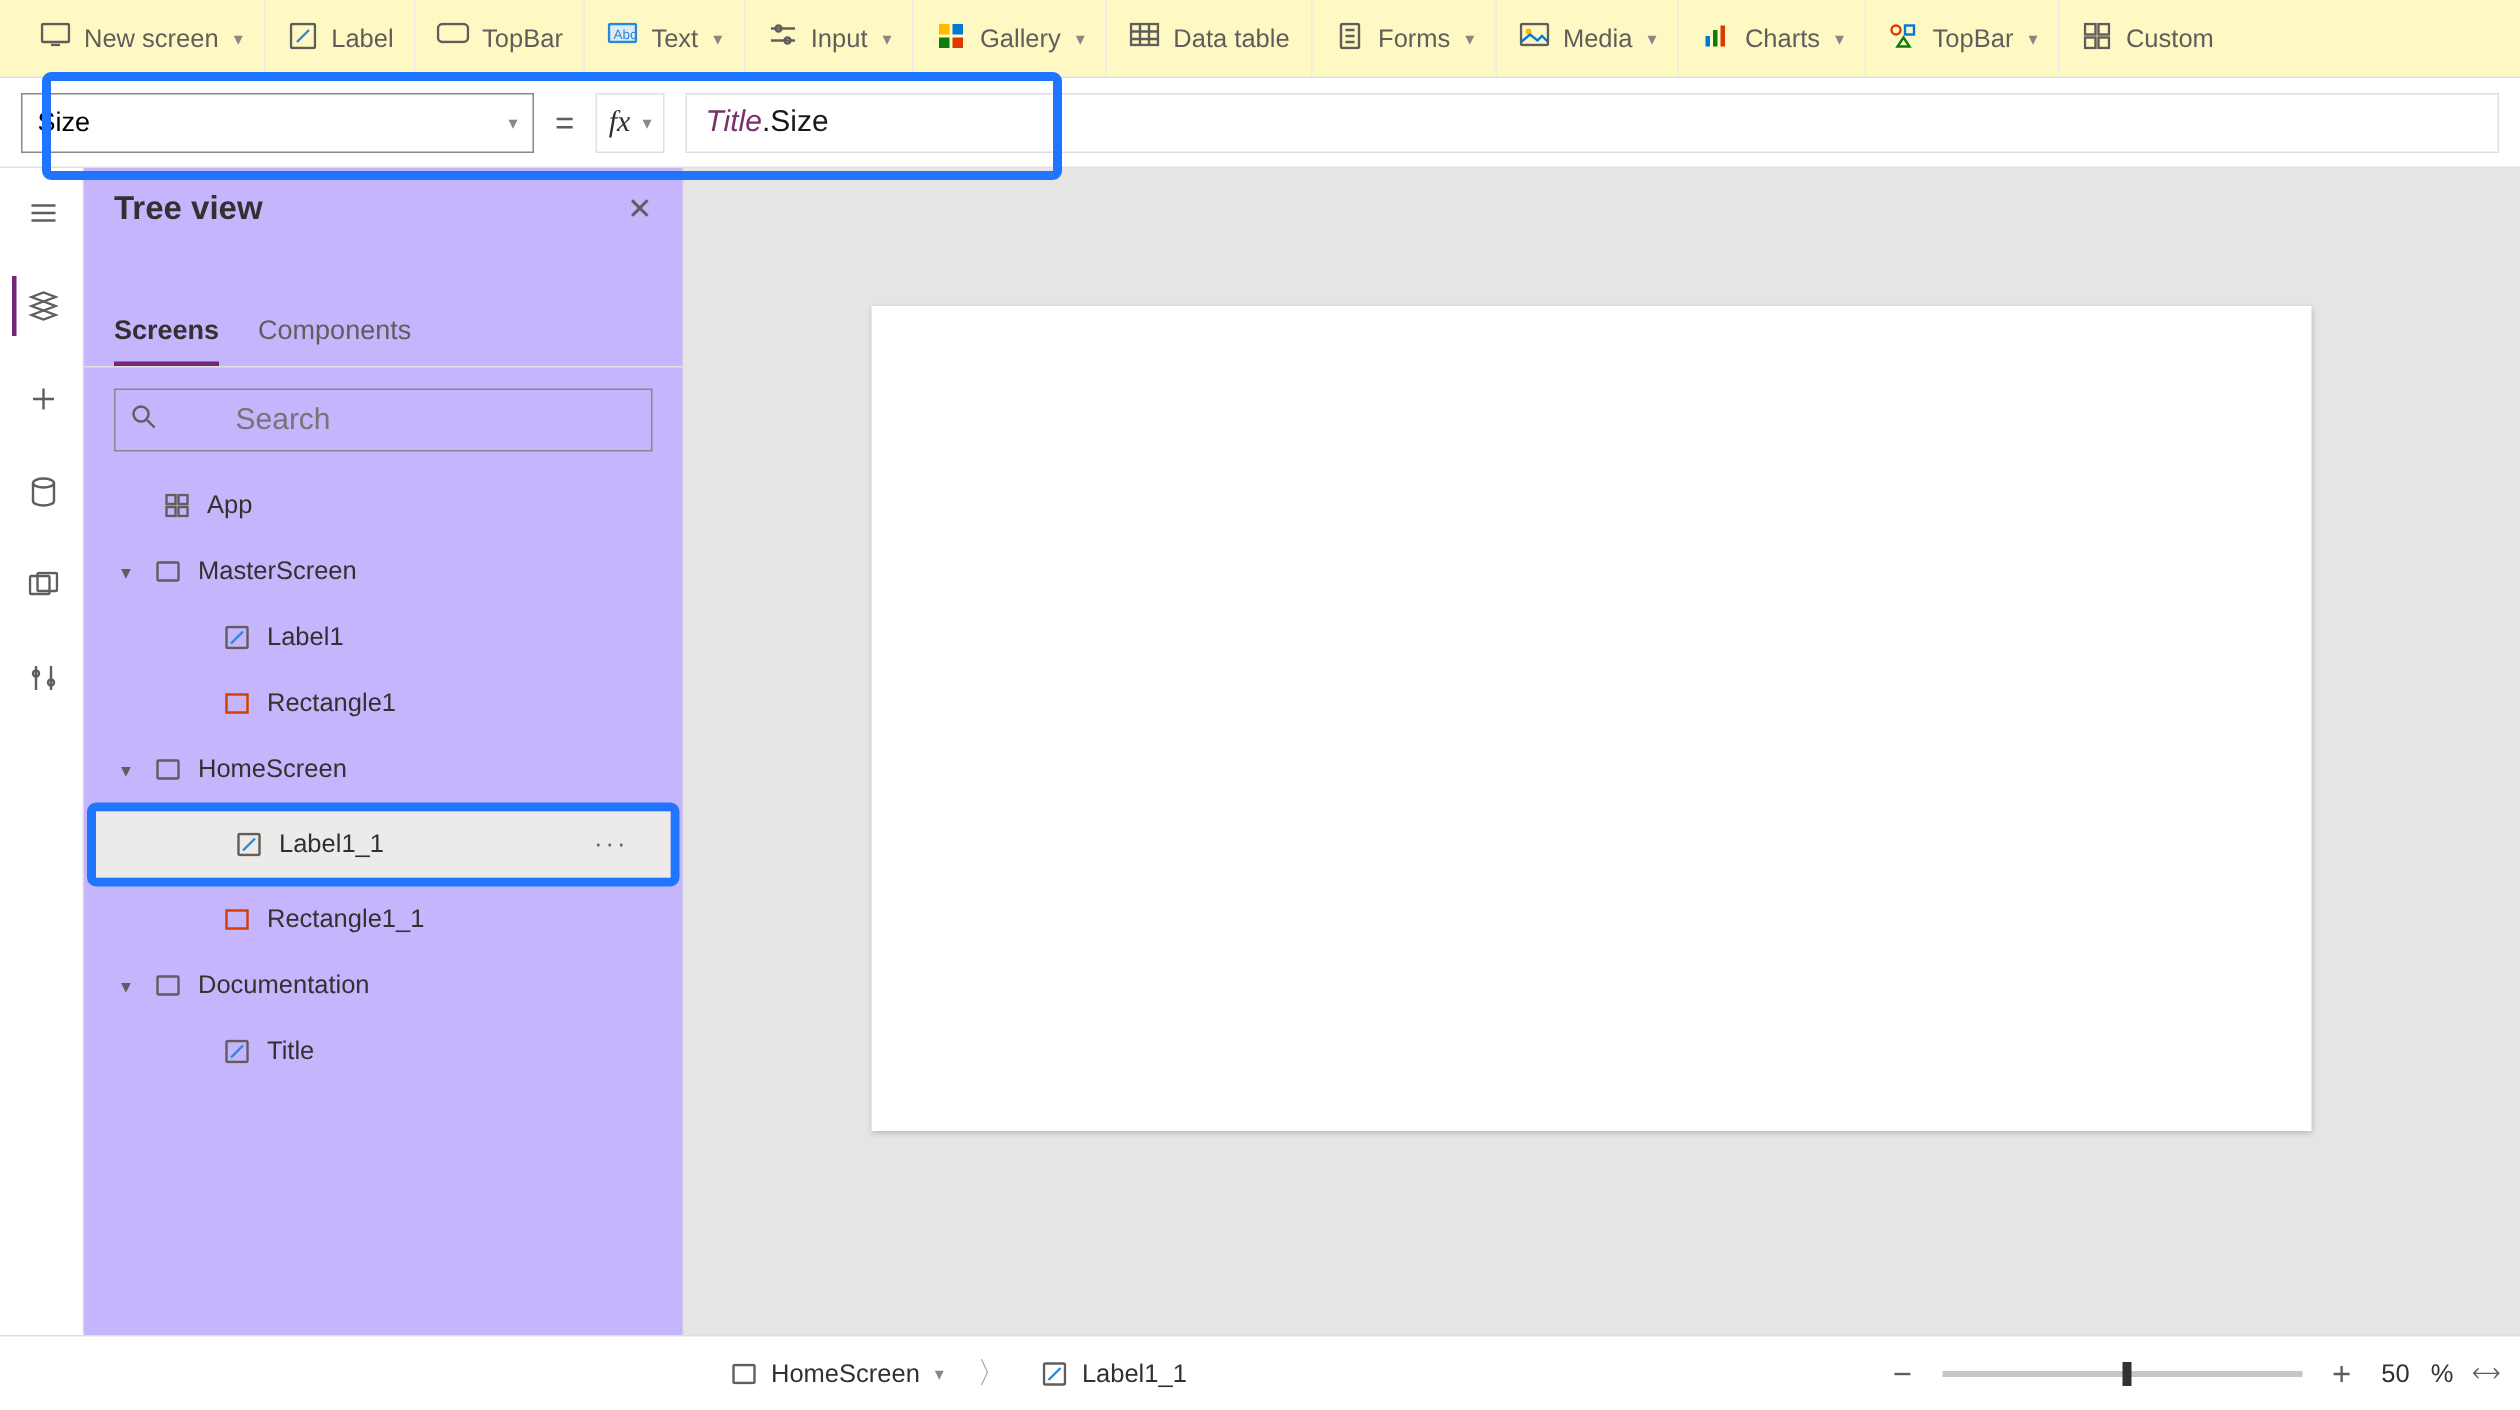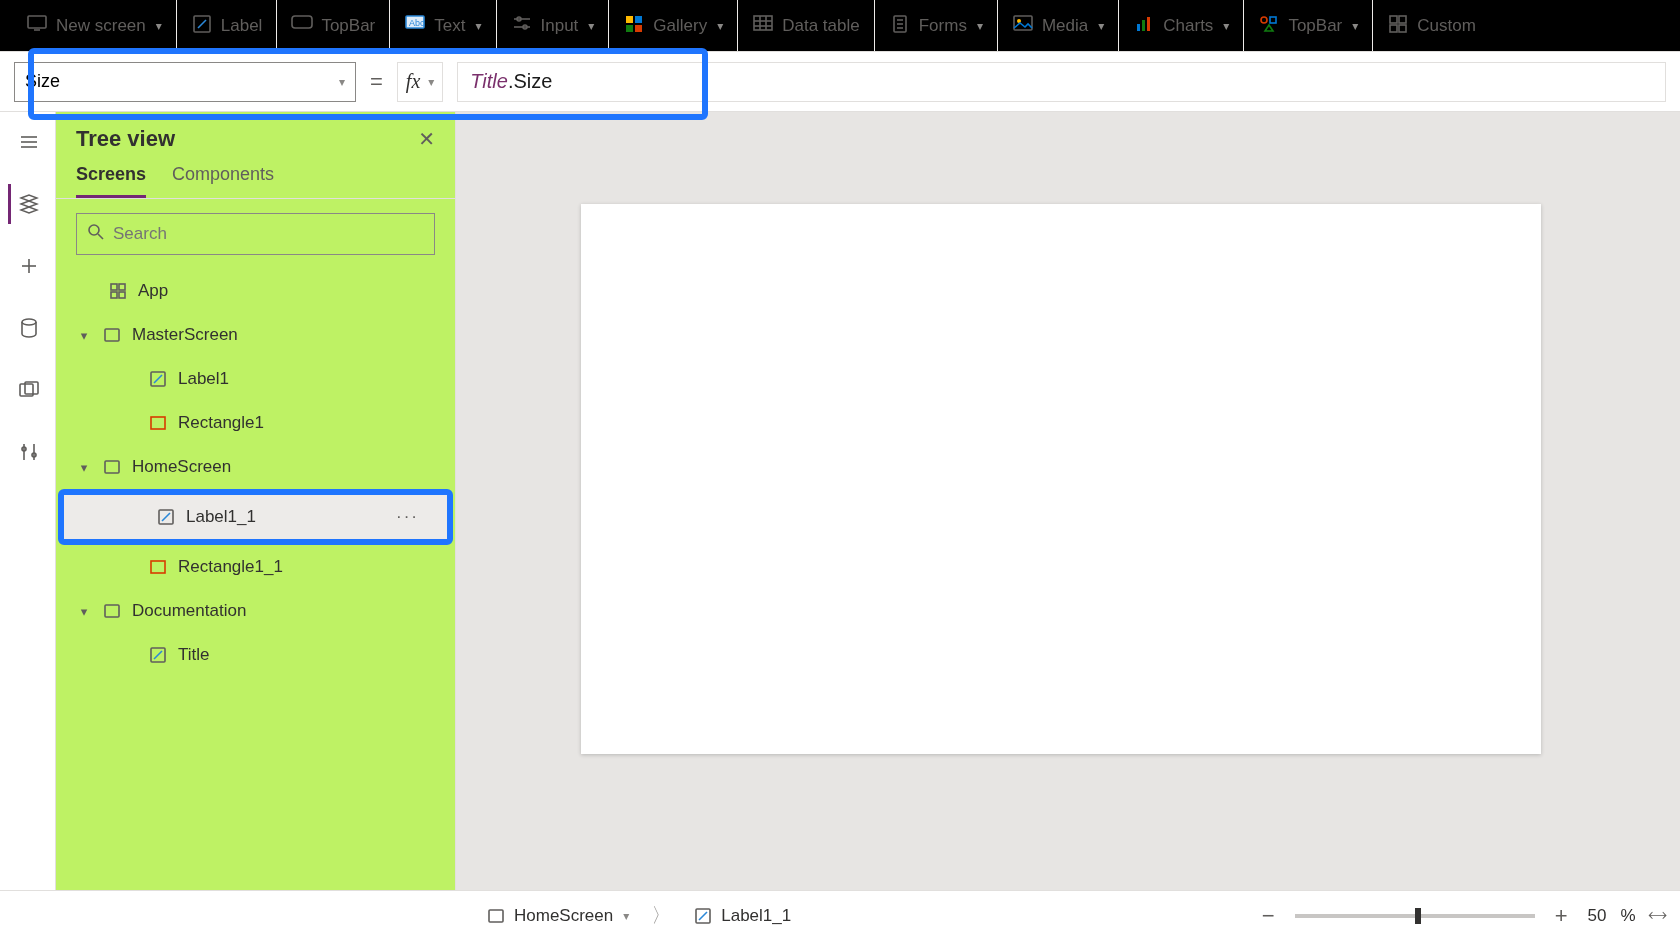--- a/index.html
+++ b/index.html
@@ -1,19 +1,19 @@
 <!DOCTYPE html>
 <html><head>
 <meta charset="utf-8">
 <style>
   * { box-sizing: border-box; margin: 0; padding: 0; font-family: "Segoe UI", Arial, sans-serif; }
   body { width:1680px; height:940px; overflow:hidden; background:#faf9f8; color:#323130; }
 
   
-  .ribbon { height:52px; display:flex; align-items:center; padding:0 12px; border-bottom:1px solid #e1dfdd; background:#000000; gap:0; }
+  .ribbon { height:52px; display:flex; align-items:center; padding:0 12px; border-bottom:1px solid #e1dfdd; background:#fef9c3; gap:0; }
   .ribbon-item { display:flex; align-items:center; gap:8px; padding:0 14px; height:100%; color:#605e5c; font-size:17px; cursor:pointer; border-right:1px solid #edebe9; }
   .ribbon-item:last-child{border-right:none;}
   .rib-ico { display:inline-flex; align-items:flex-start; justify-content:center; width:22px; height:22px; }
   .chev { font-size:12px; color:#8a8886; margin-left:2px; }
 
   
   .formula-row { height:60px; display:flex; align-items:center; padding:0 14px; background:#fff; border-bottom:1px solid #e1dfdd; gap:14px; position:relative;}
   .highlight-box { position:absolute; left:28px; top:48px; width:680px; height:72px; border:6px solid #1f75fe; border-radius:6px; z-index:5; pointer-events:none; }
   
   
@@ -25,29 +25,29 @@
   .formula-input { height:40px; border:1px solid #e1dfdd; flex:1; background:#fff; display:flex; align-items:center; padding:0 12px; font-family:Consolas,monospace; font-size:20px; }
   .token-obj { color:#7a306c; font-style:italic; }
   .token-prop{ color:#1a1a1a; }
 
   
   .main { display:flex; height:calc(100% - 52px - 60px - 50px); }
   .rail { width:56px; border-right:1px solid #e1dfdd; display:flex; flex-direction:column; align-items:center; padding-top:10px; gap:22px; background:#fff;}
   .rail-btn { width:40px; height:40px; display:flex; align-items:center; justify-content:center; color:#605e5c; cursor:pointer; border-left:3px solid transparent;}
   .rail-btn.active{ border-left:3px solid #742774; color:#742774; }
 
-  .tree-panel { width:400px; border-right:1px solid #e1dfdd; background:#bef264; display:flex; flex-direction:column; }
+  .tree-panel { width:400px; border-right:1px solid #e1dfdd; background:#c4b5fd; display:flex; flex-direction:column; }
   .tree-head { display:flex; align-items:center; justify-content:space-between; padding:14px 20px 6px 20px;}
   .tree-head h2 { font-size:22px; font-weight:600; color:#323130;}
   .close-x { font-size:20px; color:#605e5c; cursor:pointer;}
-  .tree-tabs { display:flex; gap:26px; padding:6px 20px 0 20px; border-bottom:1px solid #e1dfdd;}
+  .tree-tabs { display:flex; gap:26px; padding:6px 20px 0 20px; border-bottom:1px solid #e1dfdd;margin-top:46px;}
   .tree-tab { padding-bottom:10px; font-size:18px; color:#605e5c; cursor:pointer;}
   .tree-tab.active{ color:#323130; font-weight:600; border-bottom:3px solid #742774;}
   .search-box { margin:14px 20px; height:42px; border:1px solid #8a8886; display:flex; align-items:center; padding:0 10px; gap:8px; color:#605e5c;}
-  .search-box input { border:none; outline:none; font-size:17px; flex:1; background:transparent;}
+  .search-box input { border:none; outline:none; font-size:20px; flex:1; background:transparent;margin-left:44px;}
   .tree-list { flex:1; overflow:auto; padding-bottom:20px;}
   .tree-row { display:flex; align-items:center; height:44px; padding-left:20px; gap:10px; font-size:17px; color:#323130; cursor:pointer;}
   .tree-row .exp { width:16px; text-align:center; color:#605e5c; font-size:13px;}
   .tree-row.indent1{ padding-left:52px;}
   .tree-row.indent2{ padding-left:92px;}
   .tree-row.selected { background:#edebe9;}
   .sel-highlight { border:6px solid #1f75fe; border-radius:6px; margin:0 2px;}
   .row-ico { width:20px; height:20px; display:inline-flex; align-items:center; justify-content:center;}
   .more-dots{ margin-left:auto; margin-right:28px; color:#605e5c; letter-spacing:2px;}
 

